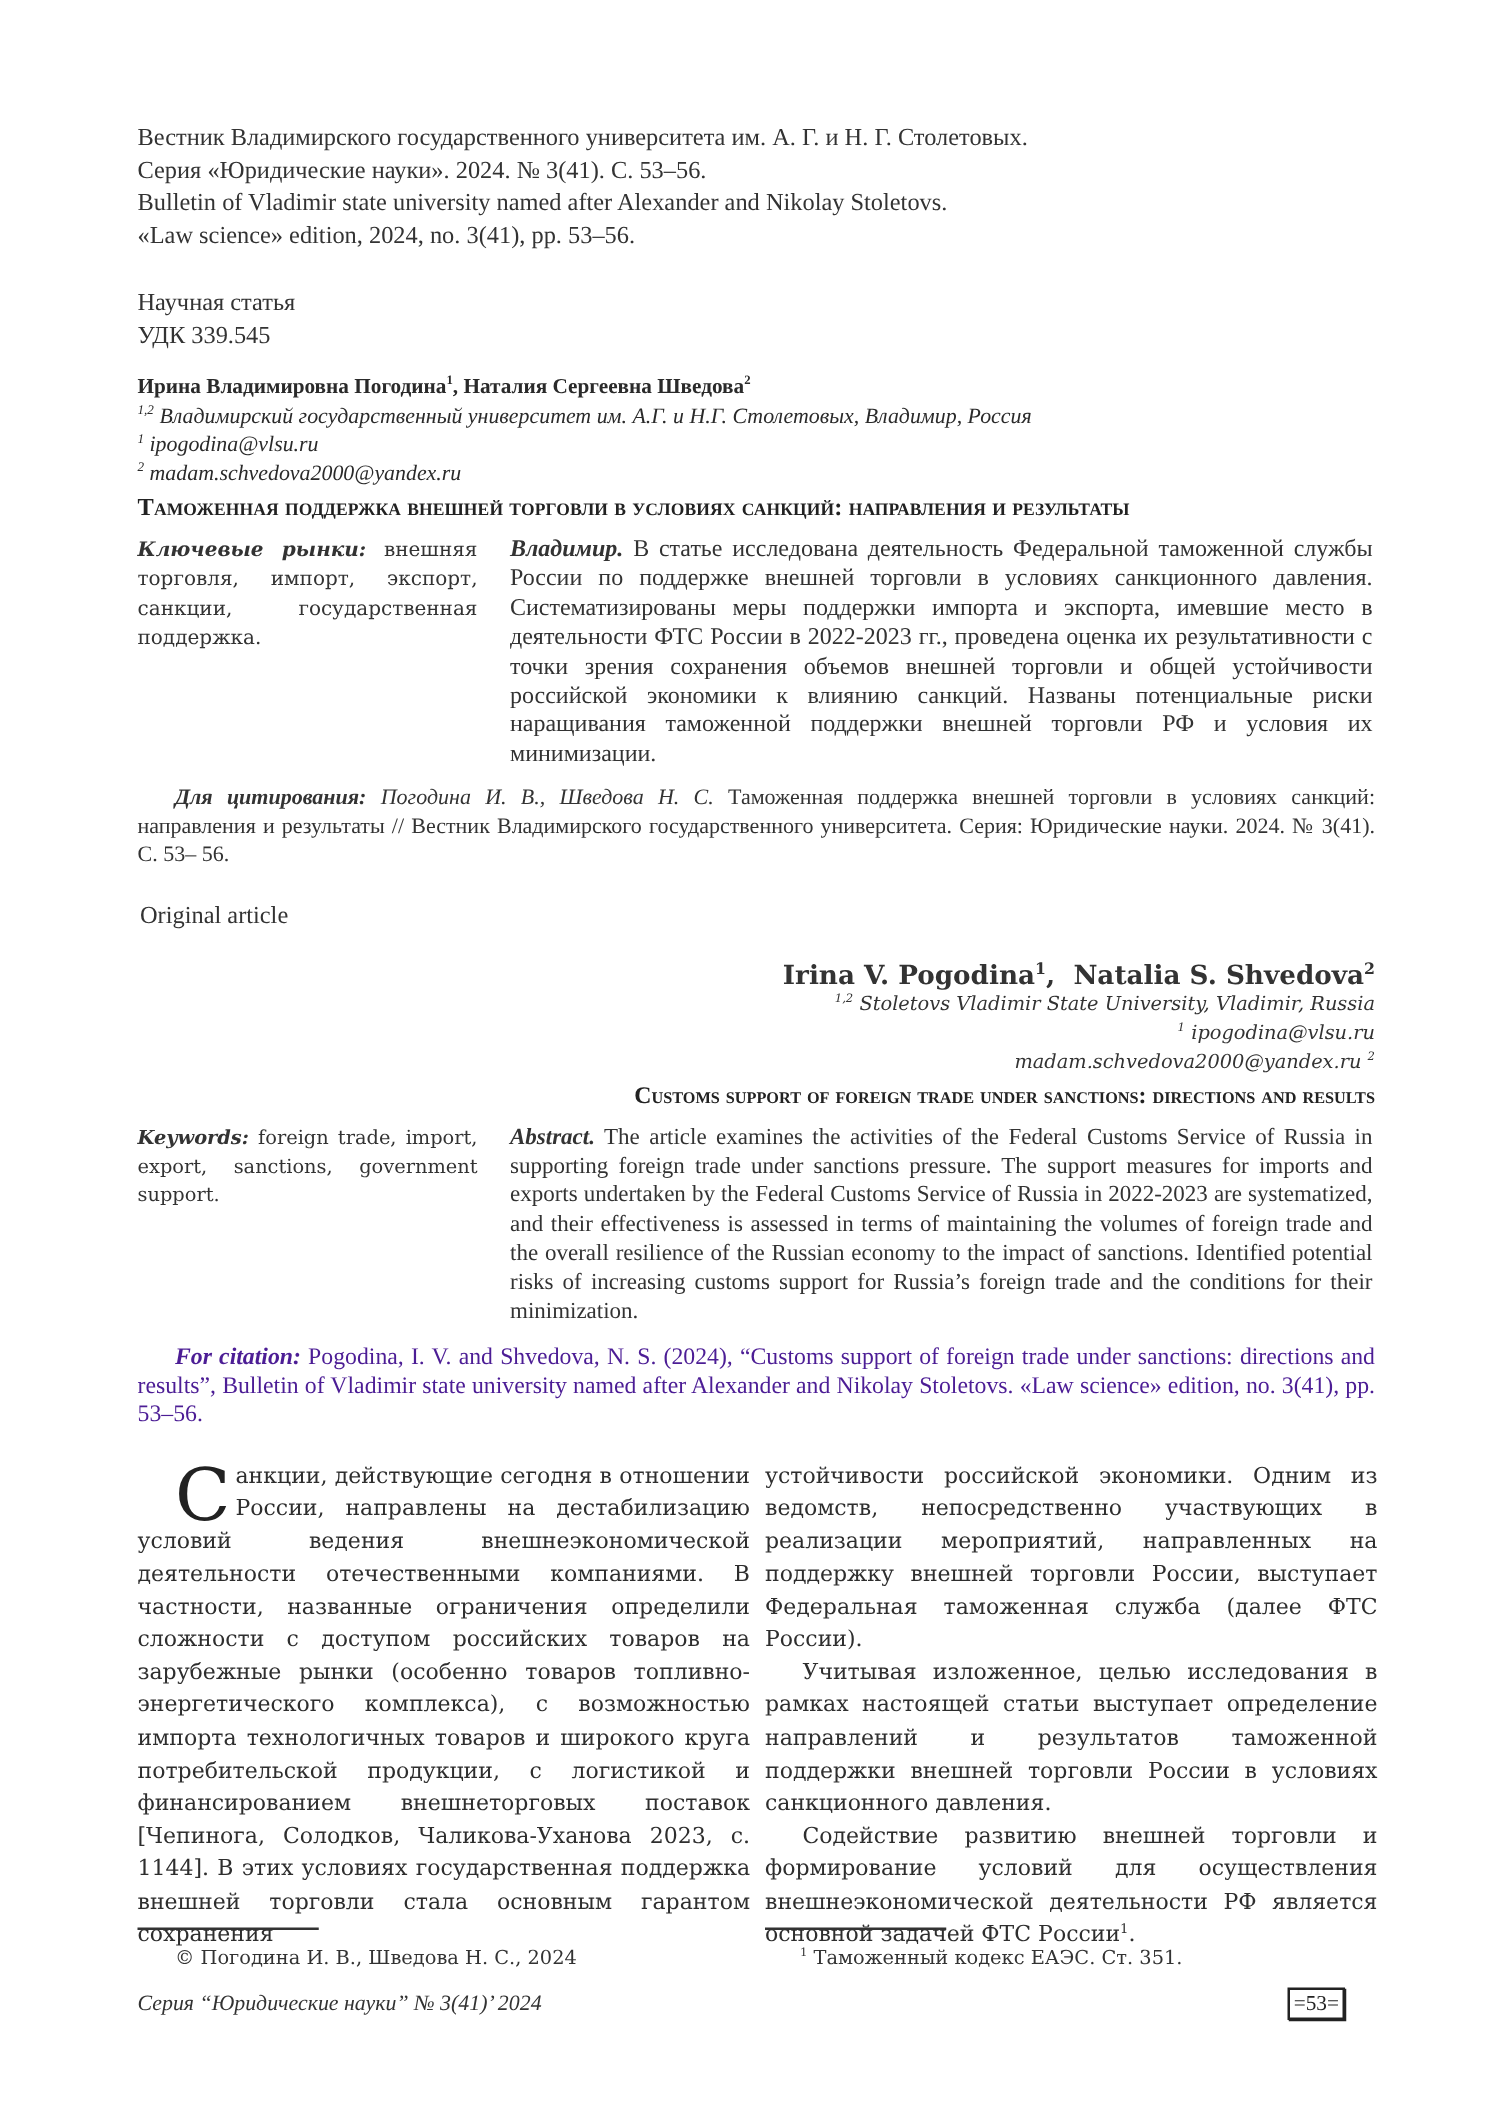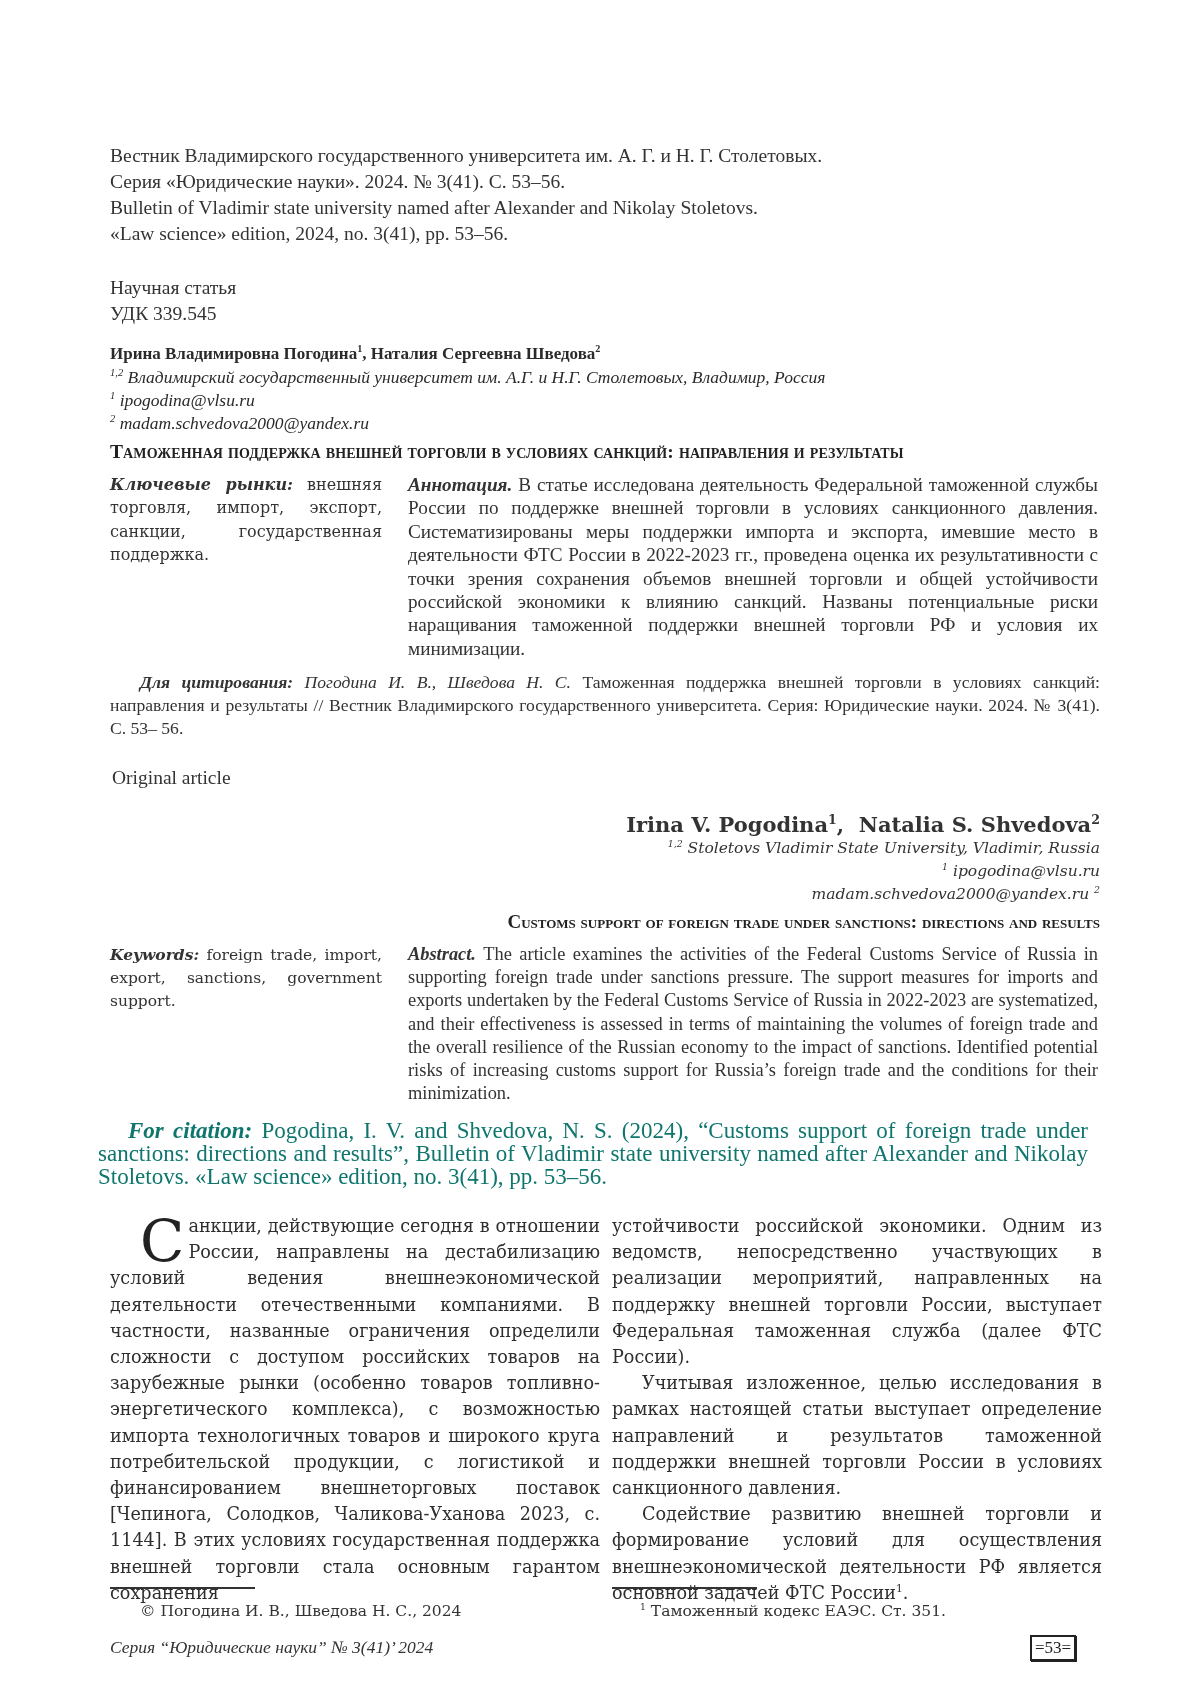--- a/index.html
+++ b/index.html
@@ -1,21 +1,21 @@
 <!DOCTYPE html>
 <html><head>
   <meta charset="utf-8">
   <style>
     html, body { margin: 0; padding: 0; background: #ffffff; }
     body {
       width: 1200px; height: 1698px; position: relative; overflow: hidden;
       color: #2a2a2a;
       font-family: "DejaVu Serif", "Liberation Serif", serif;
     }
-    .abs { position: absolute; margin-top: 45px; }
+    .abs { position: absolute; }
 
     
     .hdr { left: 110px; top: 98px; width: 990px; font-family: "Liberation Serif", serif; font-size: 19.5px; line-height: 26px; color: #333; }
     .hdr .r { text-align: left; }
 
     .type { left: 110px; top: 230px; font-family: "Liberation Serif", serif; font-size: 19.5px; line-height: 26px; color: #333; }
 
     .authors-ru { left: 110px; top: 296px; width: 990px; font-family: "Liberation Serif", serif; font-size: 17.5px; line-height: 23px; color: #2a2a2a; }
     .authors-ru .names { font-weight: bold; font-size: 17px; line-height: 25px; }
     .authors-ru .it { font-style: italic; }
@@ -38,21 +38,21 @@
     .authors-en .names { font-weight: bold; font-size: 21px; line-height: 24px; }
     .authors-en .it { font-style: italic; }
 
     .title-en { right: 100px; top: 866px; width: 990px; text-align: right; font-family: "Liberation Serif", serif; font-weight: bold; font-variant: small-caps; font-size: 19px; color: #222; }
 
     .kw-en { left: 110px; top: 898px; width: 272px; font-size: 15.5px; line-height: 23px; text-align: justify; color: #333; }
     .kw-en b { font-style: italic; }
     .abs-en { left: 408px; top: 898px; width: 690px; font-family: "Liberation Serif", serif; font-size: 18.4px; line-height: 23.2px; text-align: justify; color: #333; }
     .abs-en b { font-style: italic; }
 
-    .cite-en { left: 98px; top: 1074px; width: 990px; font-family: "Liberation Serif", serif; font-size: 23px; line-height: 23.2px; text-align: justify; color: #0f766e; }
+    .cite-en { left: 110px; top: 1074px; width: 990px; font-family: "Liberation Serif", serif; font-size: 19px; line-height: 23.2px; text-align: justify; color: #4c1d95; }
     .cite-en .lbl { font-weight: bold; font-style: italic; margin-left: 30px; }
 
     .col { top: 1168px; width: 490px; font-size: 17.6px; line-height: 26.2px; text-align: justify; color: #2e2e2e; }
     .col p { margin: 0; }
     .col p.ind { text-indent: 30px; }
     .col-left { left: 110px; }
     .col-right { left: 612px; }
     .dropcap { float: left; font-size: 58px; line-height: 48px; margin: 4px 4px 0 30px; color: #222; font-family: "DejaVu Serif", serif; }
 
     .fn-rule { height: 1.5px; background: #333; width: 145px; }
@@ -86,21 +86,21 @@
 </div>
 
 <div class="abs title-ru">Таможенная поддержка внешней торговли в условиях санкций: направления и результаты</div>
 
 <div class="abs kw-ru">
   <b>Ключевые рынки:</b>
   <span>внешняя торговля, импорт, экспорт, санкции, государственная поддержка.</span>
 </div>
 
 <div class="abs abs-ru">
-  <b>Аннотация.</b>
+  <b>Владимир.</b>
   <span>В статье исследована деятельность Федеральной таможенной службы России по поддержке внешней торговли в условиях санкционного давления. Систематизированы меры поддержки импорта и экспорта, имевшие место в деятельности ФТС России в 2022-2023 гг., проведена оценка их результативности с точки зрения сохранения объемов внешней торговли и общей устойчивости российской экономики к влиянию санкций. Названы потенциальные риски наращивания таможенной поддержки внешней торговли РФ и условия их минимизации.</span>
 </div>
 
 <div class="abs cite-ru">
   <span class="lbl">Для цитирования:</span>
   <span class="it">Погодина И. В., Шведова Н. С.</span>
   <span>Таможенная поддержка внешней торговли в условиях санкций: направления и результаты // Вестник Владимирского государственного университета. Серия: Юридические науки. 2024. № 3(41). С. 53– 56.</span>
 </div>
 
 <div class="abs orig">Original article</div>

